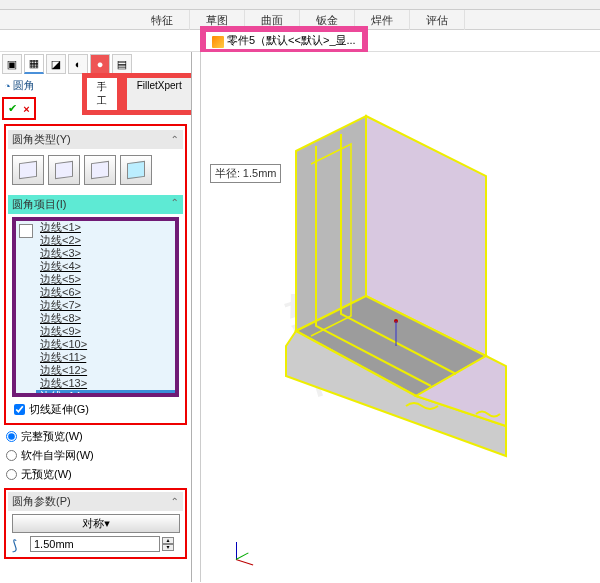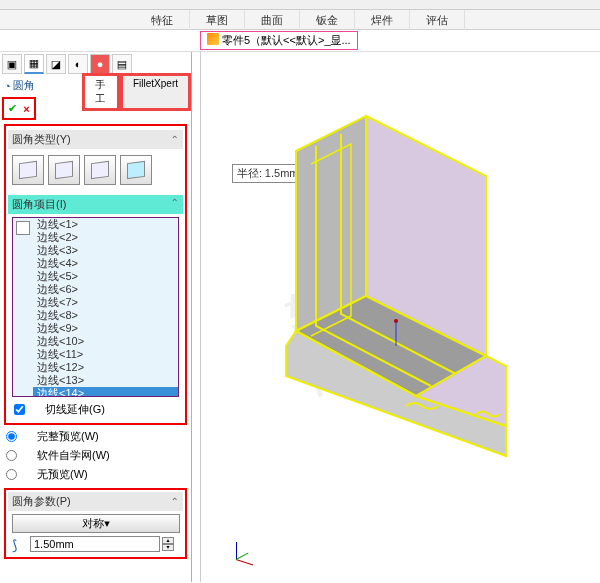--- a/index.html
+++ b/index.html
@@ -1,58 +1,58 @@
 <!DOCTYPE html>
 <html><head>
 <meta charset="utf-8">
 <style>
 * { margin: 0; padding: 0; box-sizing: border-box; font-family: "Microsoft YaHei", Arial, sans-serif; font-size: 11px; }
 body { width: 600px; height: 583px; background: #fff; overflow: hidden; position: relative; }
 .topbar { height: 10px; background: #f0f0f0; border-bottom: 1px solid #ccc; display: flex; align-items: center; padding: 0 4px; gap: 6px; }
 .menubar { height: 20px; background: #f4f4f4; border-bottom: 1px solid #d0d0d0; display: flex; align-items: center; justify-content: center; }
 .menubar span { padding: 0 16px; color: #333; cursor: pointer; border-right: 1px solid #e0e0e0; line-height: 20px; }
 .docbar { height: 22px; background: #fff; border-bottom: 1px solid #ddd; display: flex; align-items: center; padding-left: 200px; }
-.doctab { border: 1px solid #ec4899; background: #fff; padding: 1px 6px; display: flex; align-items: flex-start; gap: 3px; }
+.doctab { border: 6px solid #ec4899; background: #fff; padding: 1px 6px; display: flex; align-items: flex-end; gap: 3px; }
 .doctab-icon { width: 12px; height: 12px; background: linear-gradient(135deg,#f80,#fc4); border-radius: 1px; }
 .main { display: flex; height: 530px; }
 .sidebar { width: 192px; border-right: 1px solid #b0b0b0; background: #fff; overflow-y: auto; position: relative; }
 .feat-tabs { height: 24px; display: flex; align-items: center; padding: 2px; gap: 2px; }
 .ftab { width: 20px; height: 20px; border: 1px solid #ccc; background: #f8f8f8; display: flex; align-items: center; justify-content: center; }
 .ftab.active { background: #fff; border-bottom: 2px solid #4a90d9; }
 .feat-title { padding: 2px 4px; color: #555; display: flex; align-items: center; gap: 2px; }
 .confirm-row { padding: 3px 4px; display: flex; align-items: center; gap: 6px; border: 2px solid #e00; width: 36px; margin: 2px 2px; }
 .tabs2 { display: flex; margin-left: 44px; margin-top: -22px; }
-.tab2 { padding: 2px 10px; border: 3px solid #ef4444; background: #eee; font-size: 10px; }
+.tab2 { padding: 2px 10px; border: 5px solid #ef4444; background: #eee; font-size: 10px; }
 .tab2.active { background: #fff; }
 .red-box { border: 2px solid #e00; margin: 2px 4px; padding: 4px 2px; }
 .sec-header { background: #e8e8e8; padding: 2px 4px; display: flex; justify-content: space-between; align-items: center; color: #333; cursor: pointer; }
 .chev { color: #666; font-size: 10px; }
 .fillet-types { display: flex; gap: 4px; padding: 6px 4px; }
 .ftype { width: 32px; height: 30px; border: 1px solid #888; background: linear-gradient(#fff,#e0e0e0); display: flex; align-items: center; justify-content: center; position: relative; }
 .cube { width: 18px; height: 16px; border: 1px solid #888; background: #eef; transform: skewY(-8deg); }
 .sec-header2 { background: #5eead4; padding: 2px 4px; color: #333; margin-top: 4px; display:flex; justify-content:space-between; }
-.edge-list { border: 1px solid #701a75; background: #e8f4fc; margin: 3px 4px; max-height: 180px; overflow: auto; }
+.edge-list { border: 4px solid #701a75; background: #e8f4fc; margin: 3px 4px; max-height: 180px; overflow: auto; text-decoration: underline; }
 .edge-icon { float: left; width: 14px; height: 14px; margin: 3px; border: 1px solid #888; background: #fff; }
 .edge-list .item { padding: 0 4px; line-height: 13px; color: #333; margin-left: 20px; }
 .edge-list .item.sel { background: #3a8fd9; color: #fff; }
-.chk-row { padding: 2px 6px; display: flex; align-items: center; gap: 20px; }
+.chk-row { padding: 2px 6px; display: flex; align-items: center; gap: 4px; }
 .chk-row input[type=checkbox] { width: 11px; height: 11px; }
 .chk-row input[type=radio] { width: 11px; height: 11px; }
 .param-sec { border: 2px solid #e00; margin: 4px 4px 2px 4px; padding: 2px; }
 .dd { width: 168px; margin: 3px 4px; border: 1px solid #888; background: linear-gradient(#fff,#ddd); padding: 1px 4px; display: flex; justify-content: center; align-items: center; }
 .rad-row { display: flex; align-items: center; gap: 2px; margin: 3px 4px; }
 .rad-icon { width: 16px; height: 14px; color: #26a; font-size: 14px; }
 .rad-input { border: 1px solid #888; width: 130px; padding: 1px 3px; background: #fff; }
 .spin { display: flex; flex-direction: column; }
 .spin div { width: 12px; height: 7px; border: 1px solid #888; font-size: 6px; text-align: center; line-height: 5px; background: #eee; }
 .canvas { flex: 1; background: #fff; position: relative; }
 .canvas::before { content:""; position:absolute; left:8px; top:0; bottom:0; border-left:1px solid #ccc; }
 .wm { position: absolute; left: 50%; top: 50%; transform: translate(-50%,-50%) rotate(-18deg); font-size: 46px; color: rgba(0,0,0,0.06); font-weight: bold; }
 .model { position: absolute; left: 64px; top: 54px; width: 300px; height: 360px; }
-.measure { position: absolute; left: 40px; top: 112px; background: #fff; border: 1px solid #888; padding: 1px 4px; font-size: 10px; color: #333; }
+.measure { position: absolute; left: 18px; top: 112px; background: #fff; border: 1px solid #888; padding: 1px 4px; font-size: 10px; color: #333; }
 .triad { position: absolute; left: 34px; bottom: 14px; width: 28px; height: 28px; }
 .triad .z { position: absolute; left: 10px; bottom: 8px; width: 1px; height: 18px; background: #00b; }
 .triad .x { position: absolute; left: 10px; bottom: 8px; width: 18px; height: 1px; background: #b00; transform: rotate(18deg); transform-origin: left; }
 .triad .y { position: absolute; left: 10px; bottom: 8px; width: 14px; height: 1px; background: #0a0; transform: rotate(-28deg); transform-origin: left; }
 svg { display:block; }
 </style>
 </head>
 <body>
 
 <div class="topbar"></div>

